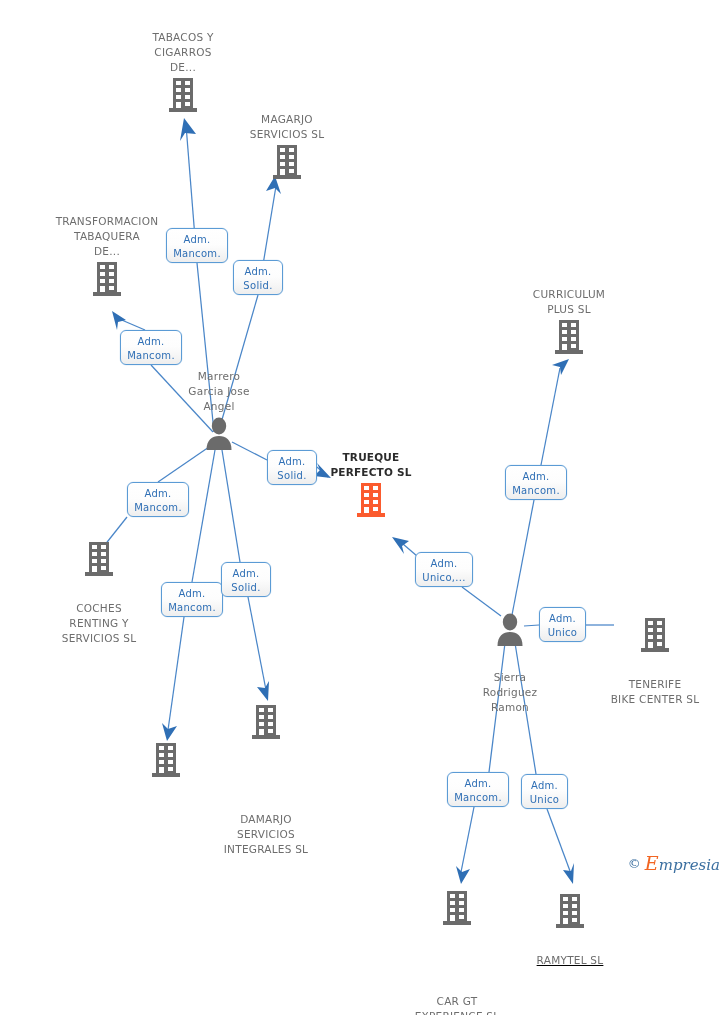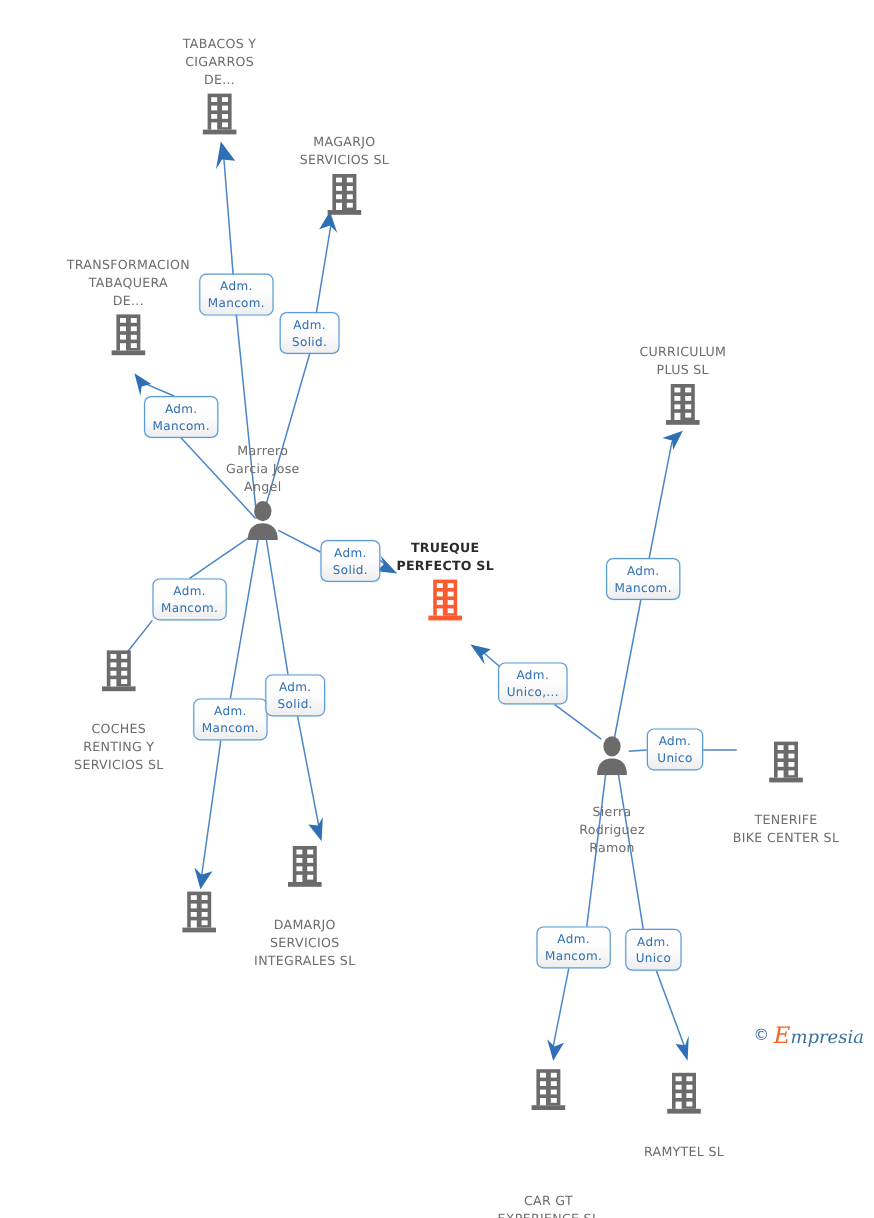--- a/index.html
+++ b/index.html
@@ -229,21 +229,21 @@
               <rect x="17" y="11" width="5" height="4"></rect>
               <rect x="8" y="18" width="5" height="4"></rect>
               <rect x="17" y="18" width="5" height="4"></rect>
               <rect x="8" y="25" width="5" height="6"></rect>
               <rect x="17" y="25" width="5" height="4"></rect>
             </g>
           </svg></span>
         <span class="cap">TENERIFE
 BIKE CENTER SL</span>
       </div>
-      <div class="node cap-bot" style="left: 189px; top: 704px;">
+      <div class="node cap-bot" style="left: 201px; top: 704px; gap: 48px;">
         <span class="ico"><svg width="30" height="36" viewBox="0 0 30 36" aria-hidden="true">
             <rect x="5" y="1" width="20" height="30" fill="#6b6b6b"></rect>
             <rect x="1" y="31" width="28" height="4" fill="#6b6b6b"></rect>
             <g fill="#ffffff">
               <rect x="8" y="4" width="5" height="4"></rect>
               <rect x="17" y="4" width="5" height="4"></rect>
               <rect x="8" y="11" width="5" height="4"></rect>
               <rect x="17" y="11" width="5" height="4"></rect>
               <rect x="8" y="18" width="5" height="4"></rect>
               <rect x="17" y="18" width="5" height="4"></rect>
@@ -282,21 +282,21 @@
               <rect x="17" y="11" width="5" height="4"></rect>
               <rect x="8" y="18" width="5" height="4"></rect>
               <rect x="17" y="18" width="5" height="4"></rect>
               <rect x="8" y="25" width="5" height="6"></rect>
               <rect x="17" y="25" width="5" height="4"></rect>
             </g>
           </svg></span>
         <span class="cap">CAR GT
 EXPERIENCE SL</span>
       </div>
-      <div class="node cap-bot" style="left: 505px; top: 893px;">
+      <div class="node cap-bot" style="left: 505px; top: 893px; text-decoration: underline;">
         <span class="ico"><svg width="30" height="36" viewBox="0 0 30 36" aria-hidden="true">
             <rect x="5" y="1" width="20" height="30" fill="#6b6b6b"></rect>
             <rect x="1" y="31" width="28" height="4" fill="#6b6b6b"></rect>
             <g fill="#ffffff">
               <rect x="8" y="4" width="5" height="4"></rect>
               <rect x="17" y="4" width="5" height="4"></rect>
               <rect x="8" y="11" width="5" height="4"></rect>
               <rect x="17" y="11" width="5" height="4"></rect>
               <rect x="8" y="18" width="5" height="4"></rect>
               <rect x="17" y="18" width="5" height="4"></rect>

